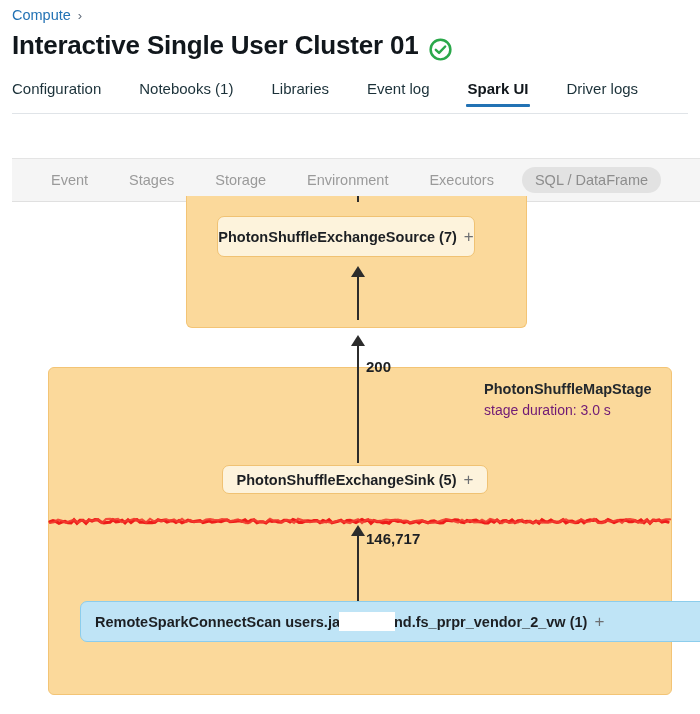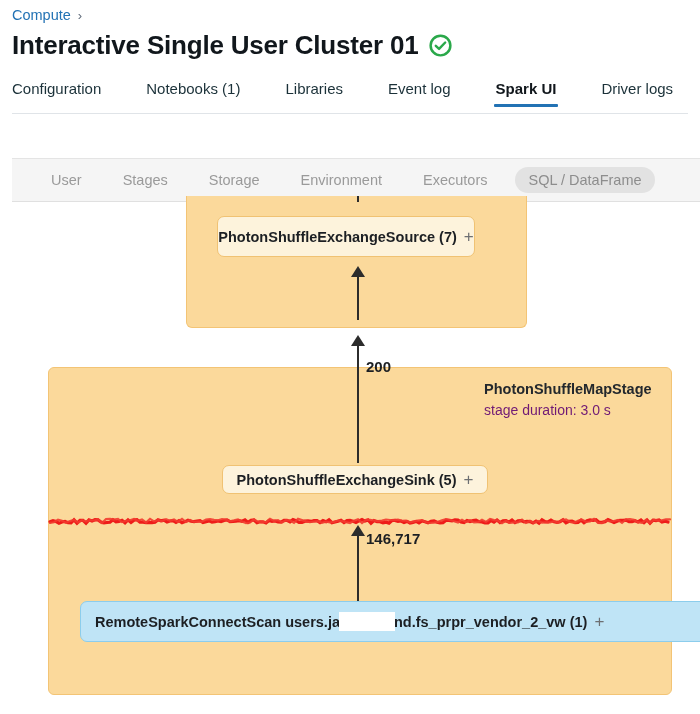--- a/index.html
+++ b/index.html
@@ -32,40 +32,40 @@
   }
   .breadcrumb .crumb-link { color: #2272b4; cursor: pointer; }
   .breadcrumb .crumb-sep { color: #5f6b7a; font-size: 13px; }
 
   
   .title-row {
     position: absolute;
     left: 12px;
     top: 30px;
     display: flex;
-    align-items: flex-start;
+    align-items: flex-end;
     gap: 11px;
     white-space: nowrap;
   }
   .page-title {
     font-size: 26px;
     font-weight: bold;
     color: #11171c;
     letter-spacing: -0.2px;
   }
   .status-check { width: 23px; height: 23px; display: block; margin-top: 4px; }
 
   
   .tabs {
     position: absolute;
     left: 12px;
     top: 80px;
     display: flex;
     align-items: flex-end;
-    gap: 7px;
+    gap: 0;
     white-space: nowrap;
   }
   .tab {
     font-size: 15px;
     color: #1b3139;
     padding: 0 0 10px 0;
     margin-right: 38px;
     cursor: pointer;
     position: relative;
   }
@@ -259,21 +259,21 @@
     <div class="tab">Configuration</div>
     <div class="tab">Notebooks (1)</div>
     <div class="tab">Libraries</div>
     <div class="tab">Event log</div>
     <div class="tab active">Spark UI</div>
     <div class="tab">Driver logs</div>
   </div>
   <div class="tabs-rule"></div>
 
   <div class="subnav">
-    <div class="subtab">User</div>
+    <div class="subtab">Event</div>
     <div class="subtab">Stages</div>
     <div class="subtab">Storage</div>
     <div class="subtab">Environment</div>
     <div class="subtab">Executors</div>
     <div class="subtab active">SQL / DataFrame</div>
   </div>
 
   <div class="graph">
 
     <div class="stage-box" id="stage-top"></div>

